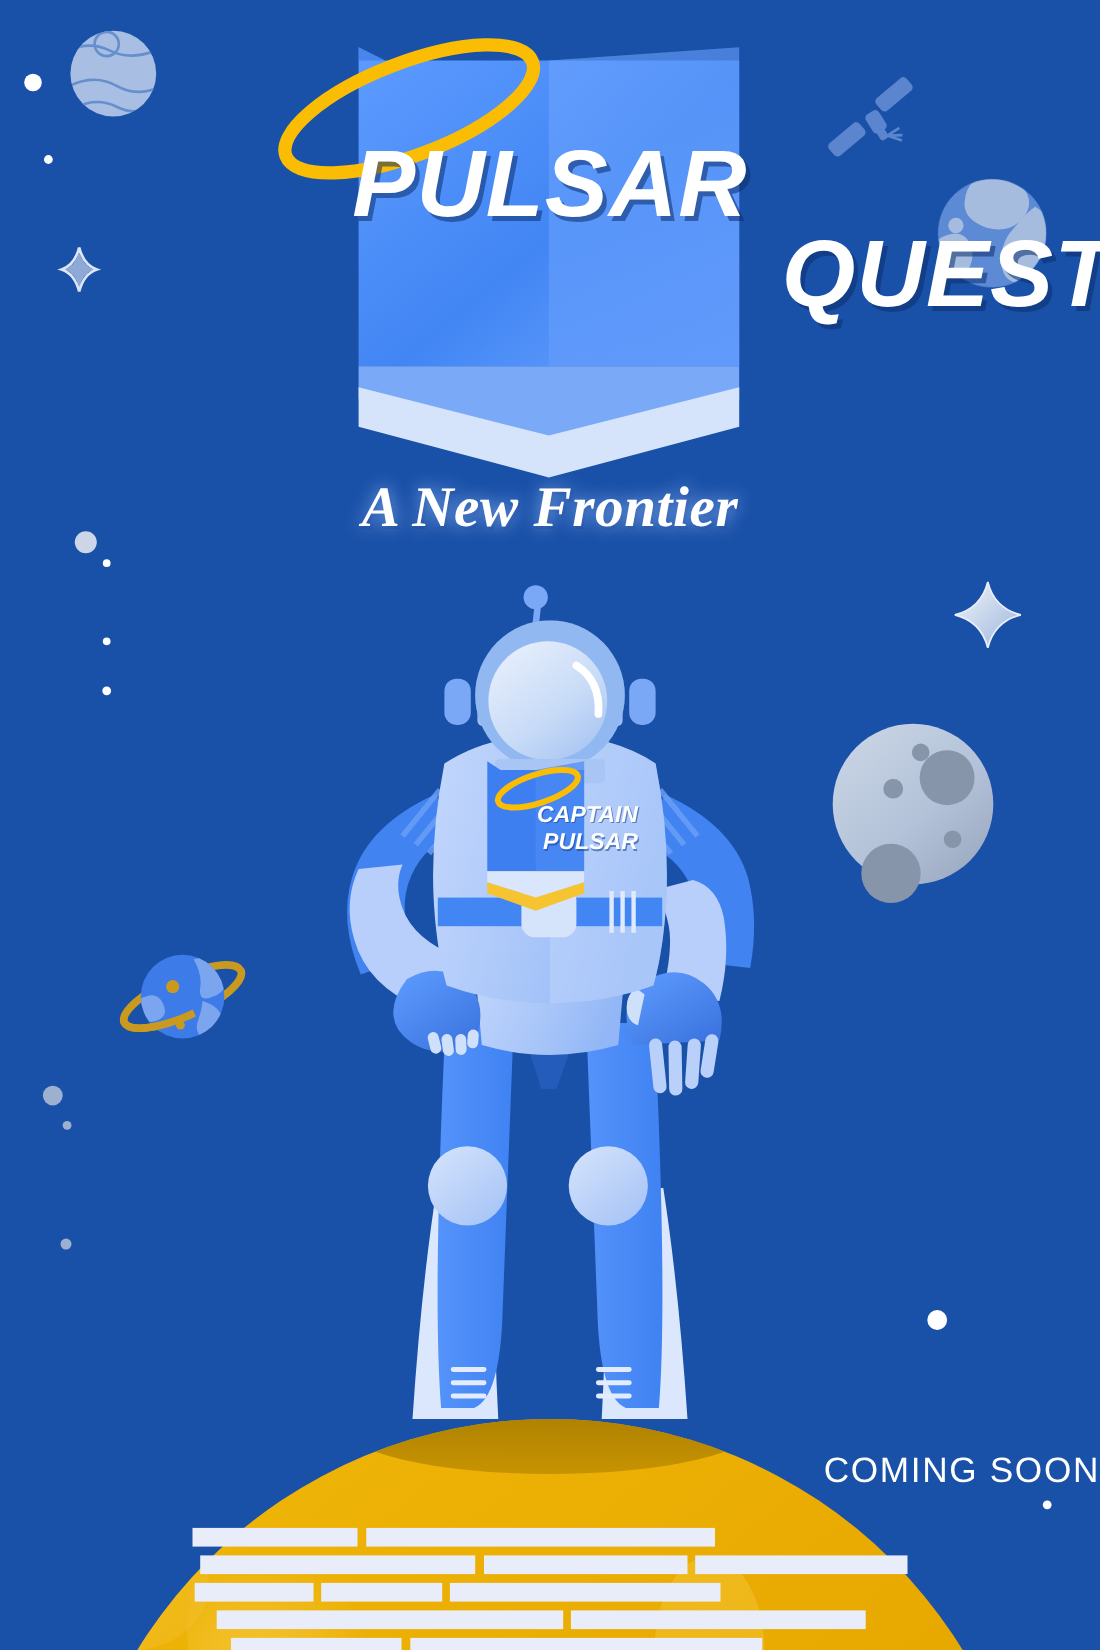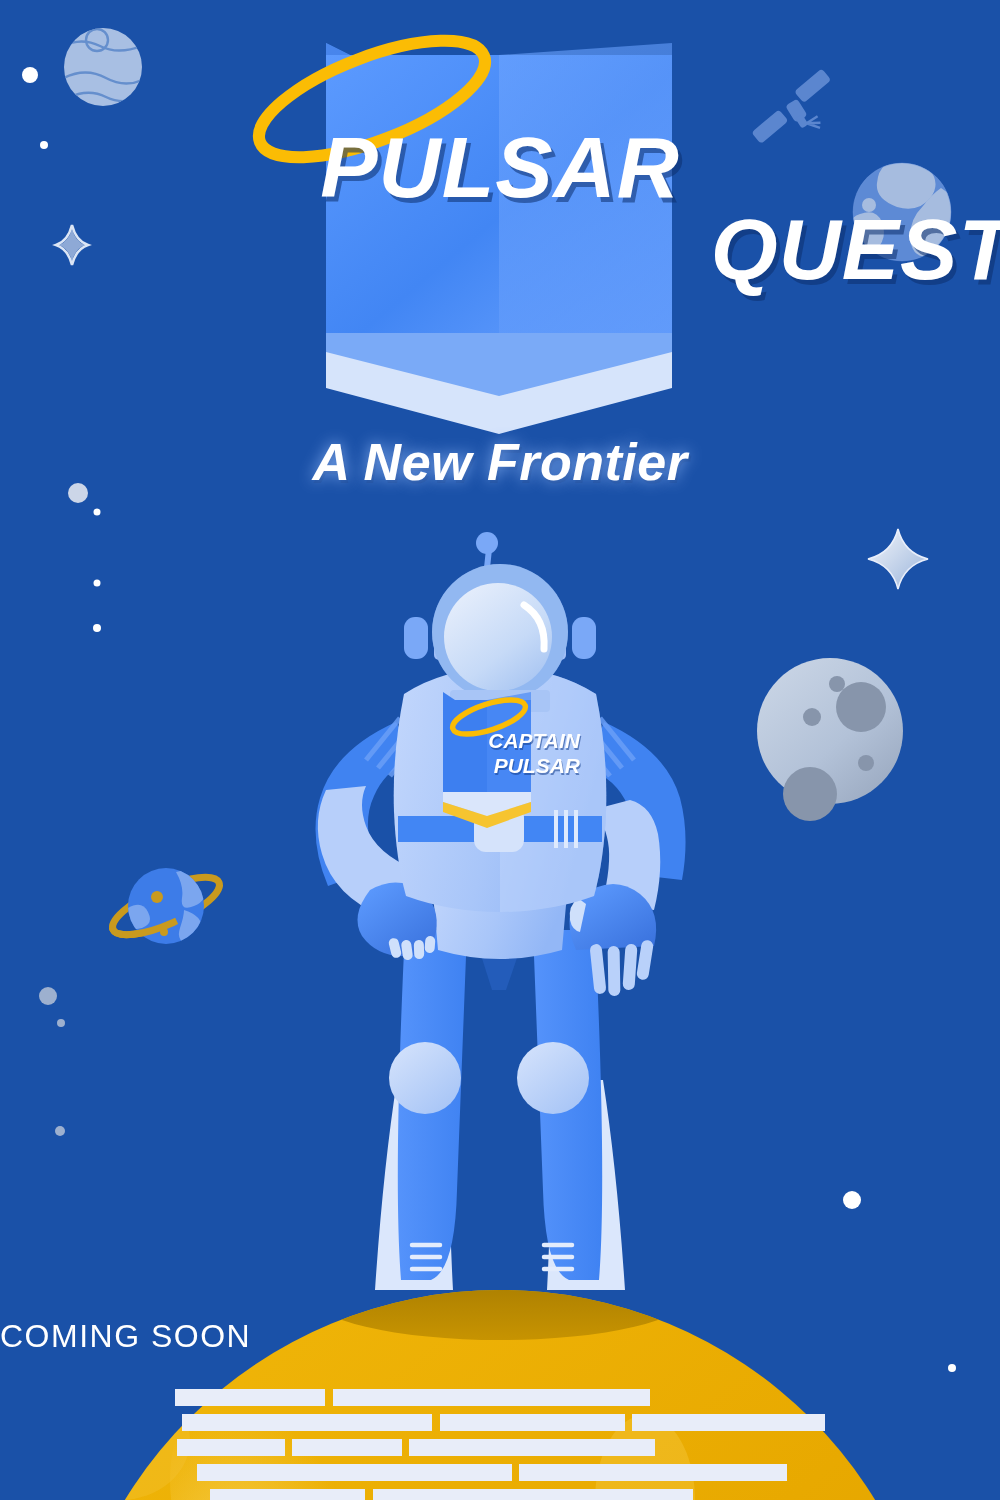--- a/index.html
+++ b/index.html
@@ -41,36 +41,37 @@
   #logo-title-1 { left: 0; top: 124px; width: 1000px; text-align: center; }
   #logo-title-2 { left: 12px; top: 206px; width: 1000px; text-align: right; }
 
   #subtitle {
     left: 0; top: 432px; width: 1000px; text-align: center;
     font-size: 52px;
     font-style: italic;
     font-weight: bold;
     letter-spacing: 0.5px;
     text-shadow: 0 0 16px rgba(150,190,255,0.85), 2px 3px 0 rgba(20,60,130,0.30);
+    font-family: Liberation Serif, serif;
   }
 
   #badge-line-1, #badge-line-2 {
     font-weight: bold;
     font-style: italic;
     font-size: 21px;
     line-height: 1;
     text-shadow: 1px 1.5px 0 rgba(20,62,140,0.55);
     width: 200px;
     text-align: right;
   }
   #badge-line-1 { left: 380px; top: 730px; }
   #badge-line-2 { left: 380px; top: 755px; }
 
   #coming-soon {
-    left: 0; top: 1318px; width: 1000px; text-align: left;
+    left: 0; top: 1318px; width: 1000px; text-align: right;
     font-size: 32px;
     font-weight: normal;
     letter-spacing: 1.5px;
   }
 </style>
 </head>
 <body>
 
 <div id="poster">
 

